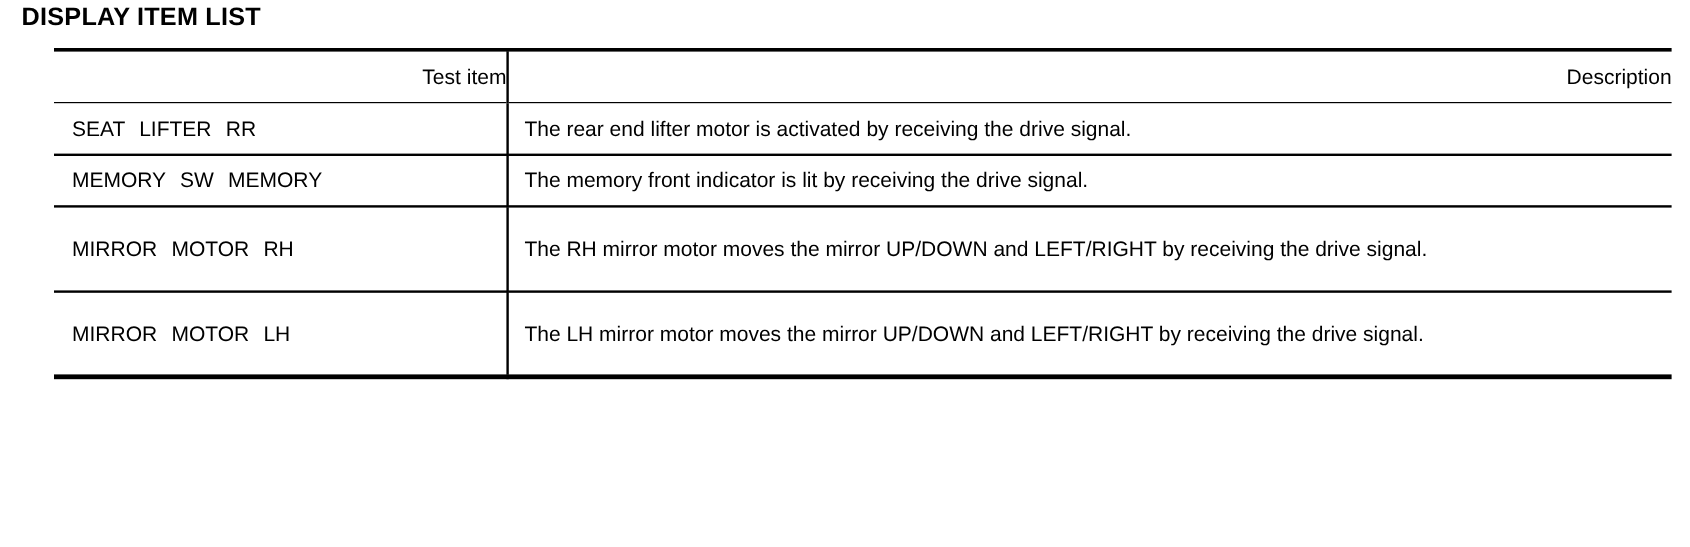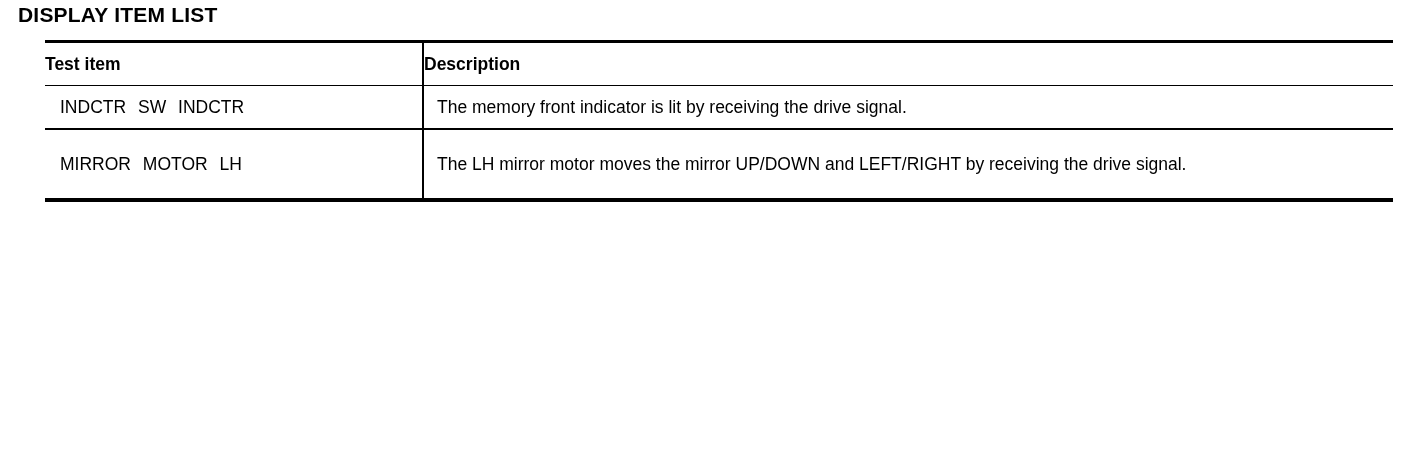--- a/index.html
+++ b/index.html
@@ -36,22 +36,22 @@
     table-layout: fixed;
     border-top: 3px solid #000000;
     border-bottom: 4px solid #000000;
     font-size: 17.5px;
     line-height: 28px;
   }
   col.col-item { width: 378px; }
   col.col-desc { width: 970px; }
 
   thead th {
-    font-weight: bold;
-    text-align: left;
+    font-weight: normal;
+    text-align: right;
     vertical-align: middle;
     height: 44px;
     border-bottom: 1.5px solid #000000;
   }
   tbody td {
     vertical-align: middle;
     border-bottom: 2px solid #000000;
   }
   tbody tr:last-child td { border-bottom: none; }
 
@@ -84,22 +84,30 @@
       <col class="col-desc">
     </colgroup>
     <thead>
       <tr>
         <th class="item-col">Test item</th>
         <th>Description</th>
       </tr>
     </thead>
     <tbody>
       <tr class="r-short">
-        <td class="item-cell">INDCTR SW INDCTR</td>
+        <td class="item-cell">SEAT LIFTER RR</td>
+        <td class="desc-cell">The rear end lifter motor is activated by receiving the drive signal.</td>
+      </tr>
+      <tr class="r-short">
+        <td class="item-cell">MEMORY SW MEMORY</td>
         <td class="desc-cell">The memory front indicator is lit by receiving the drive signal.</td>
+      </tr>
+      <tr class="r-tall">
+        <td class="item-cell">MIRROR MOTOR RH</td>
+        <td class="desc-cell">The RH mirror motor moves the mirror UP/DOWN and LEFT/RIGHT by receiving the drive signal.</td>
       </tr>
       <tr class="r-tall">
         <td class="item-cell">MIRROR MOTOR LH</td>
         <td class="desc-cell">The LH mirror motor moves the mirror UP/DOWN and LEFT/RIGHT by receiving the drive signal.</td>
       </tr>
     </tbody>
   </table>
 
 </div>
 

